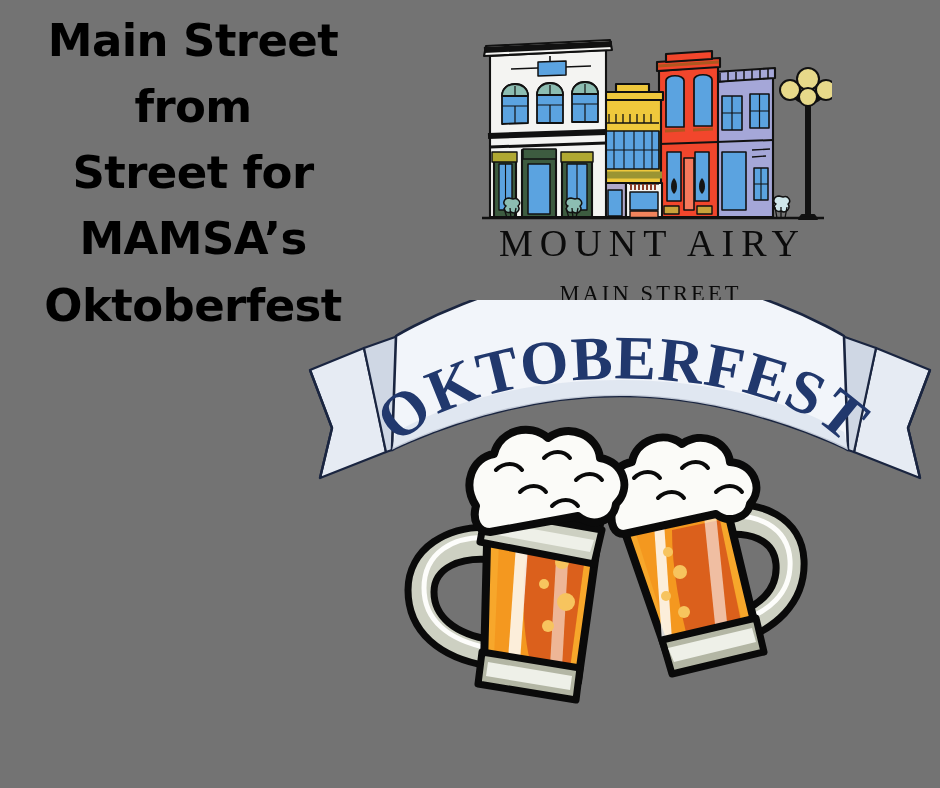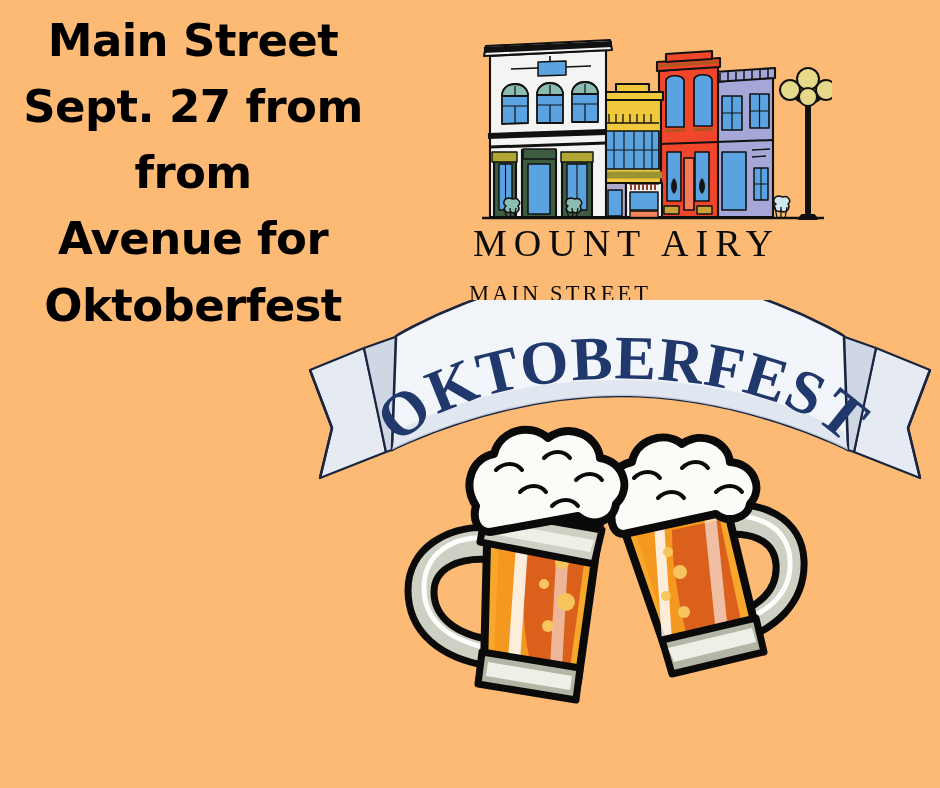--- a/index.html
+++ b/index.html
@@ -9,21 +9,21 @@
   body {
     width: 940px;
     height: 788px;
     overflow: hidden;
     font-family: "Liberation Sans", sans-serif;
   }
   #poster {
     position: relative;
     width: 940px;
     height: 788px;
-    background: #fdba74;
+    background: #737373;
     overflow: hidden;
   }
 
   
   #announcement {
     position: absolute;
     left: 0px;
     top: 8px;
     width: 386px;
     text-align: center;
@@ -53,21 +53,21 @@
     left: 0;
     top: 0;
     width: 366px;
     height: 208px;
   }
   #logo-wordmark {
     position: absolute;
     left: 0;
     top: 206px;
     width: 366px;
-    text-align: left;
+    text-align: center;
     font-family: "Liberation Serif", serif;
   }
   #logo-name {
     display: block;
     font-size: 38px;
     letter-spacing: 7px;
     color: #0b0b0b;
     line-height: 1.02;
     text-indent: 7px;
   }
@@ -114,23 +114,23 @@
     height: 360px;
   }
 </style>
 </head>
 <body>
 
 <div id="poster">
 
   <div id="announcement">
     <span class="ln">Main Street</span>
-    <span class="ln">Sept. 27 from</span>
     <span class="ln">from</span>
-    <span class="ln">Avenue for</span>
+    <span class="ln">Street for</span>
+    <span class="ln">MAMSA’s</span>
     <span class="ln">Oktoberfest</span>
   </div>
 
   <div id="logo">
 
     <svg id="logo-art" viewBox="0 0 366 208">
       <g stroke="#111111" stroke-width="2.1" stroke-linejoin="round">
 
         <g>
           <path d="M250 64 L250 199 L307 199 L307 58 Z" fill="#a5a7d8"></path>

